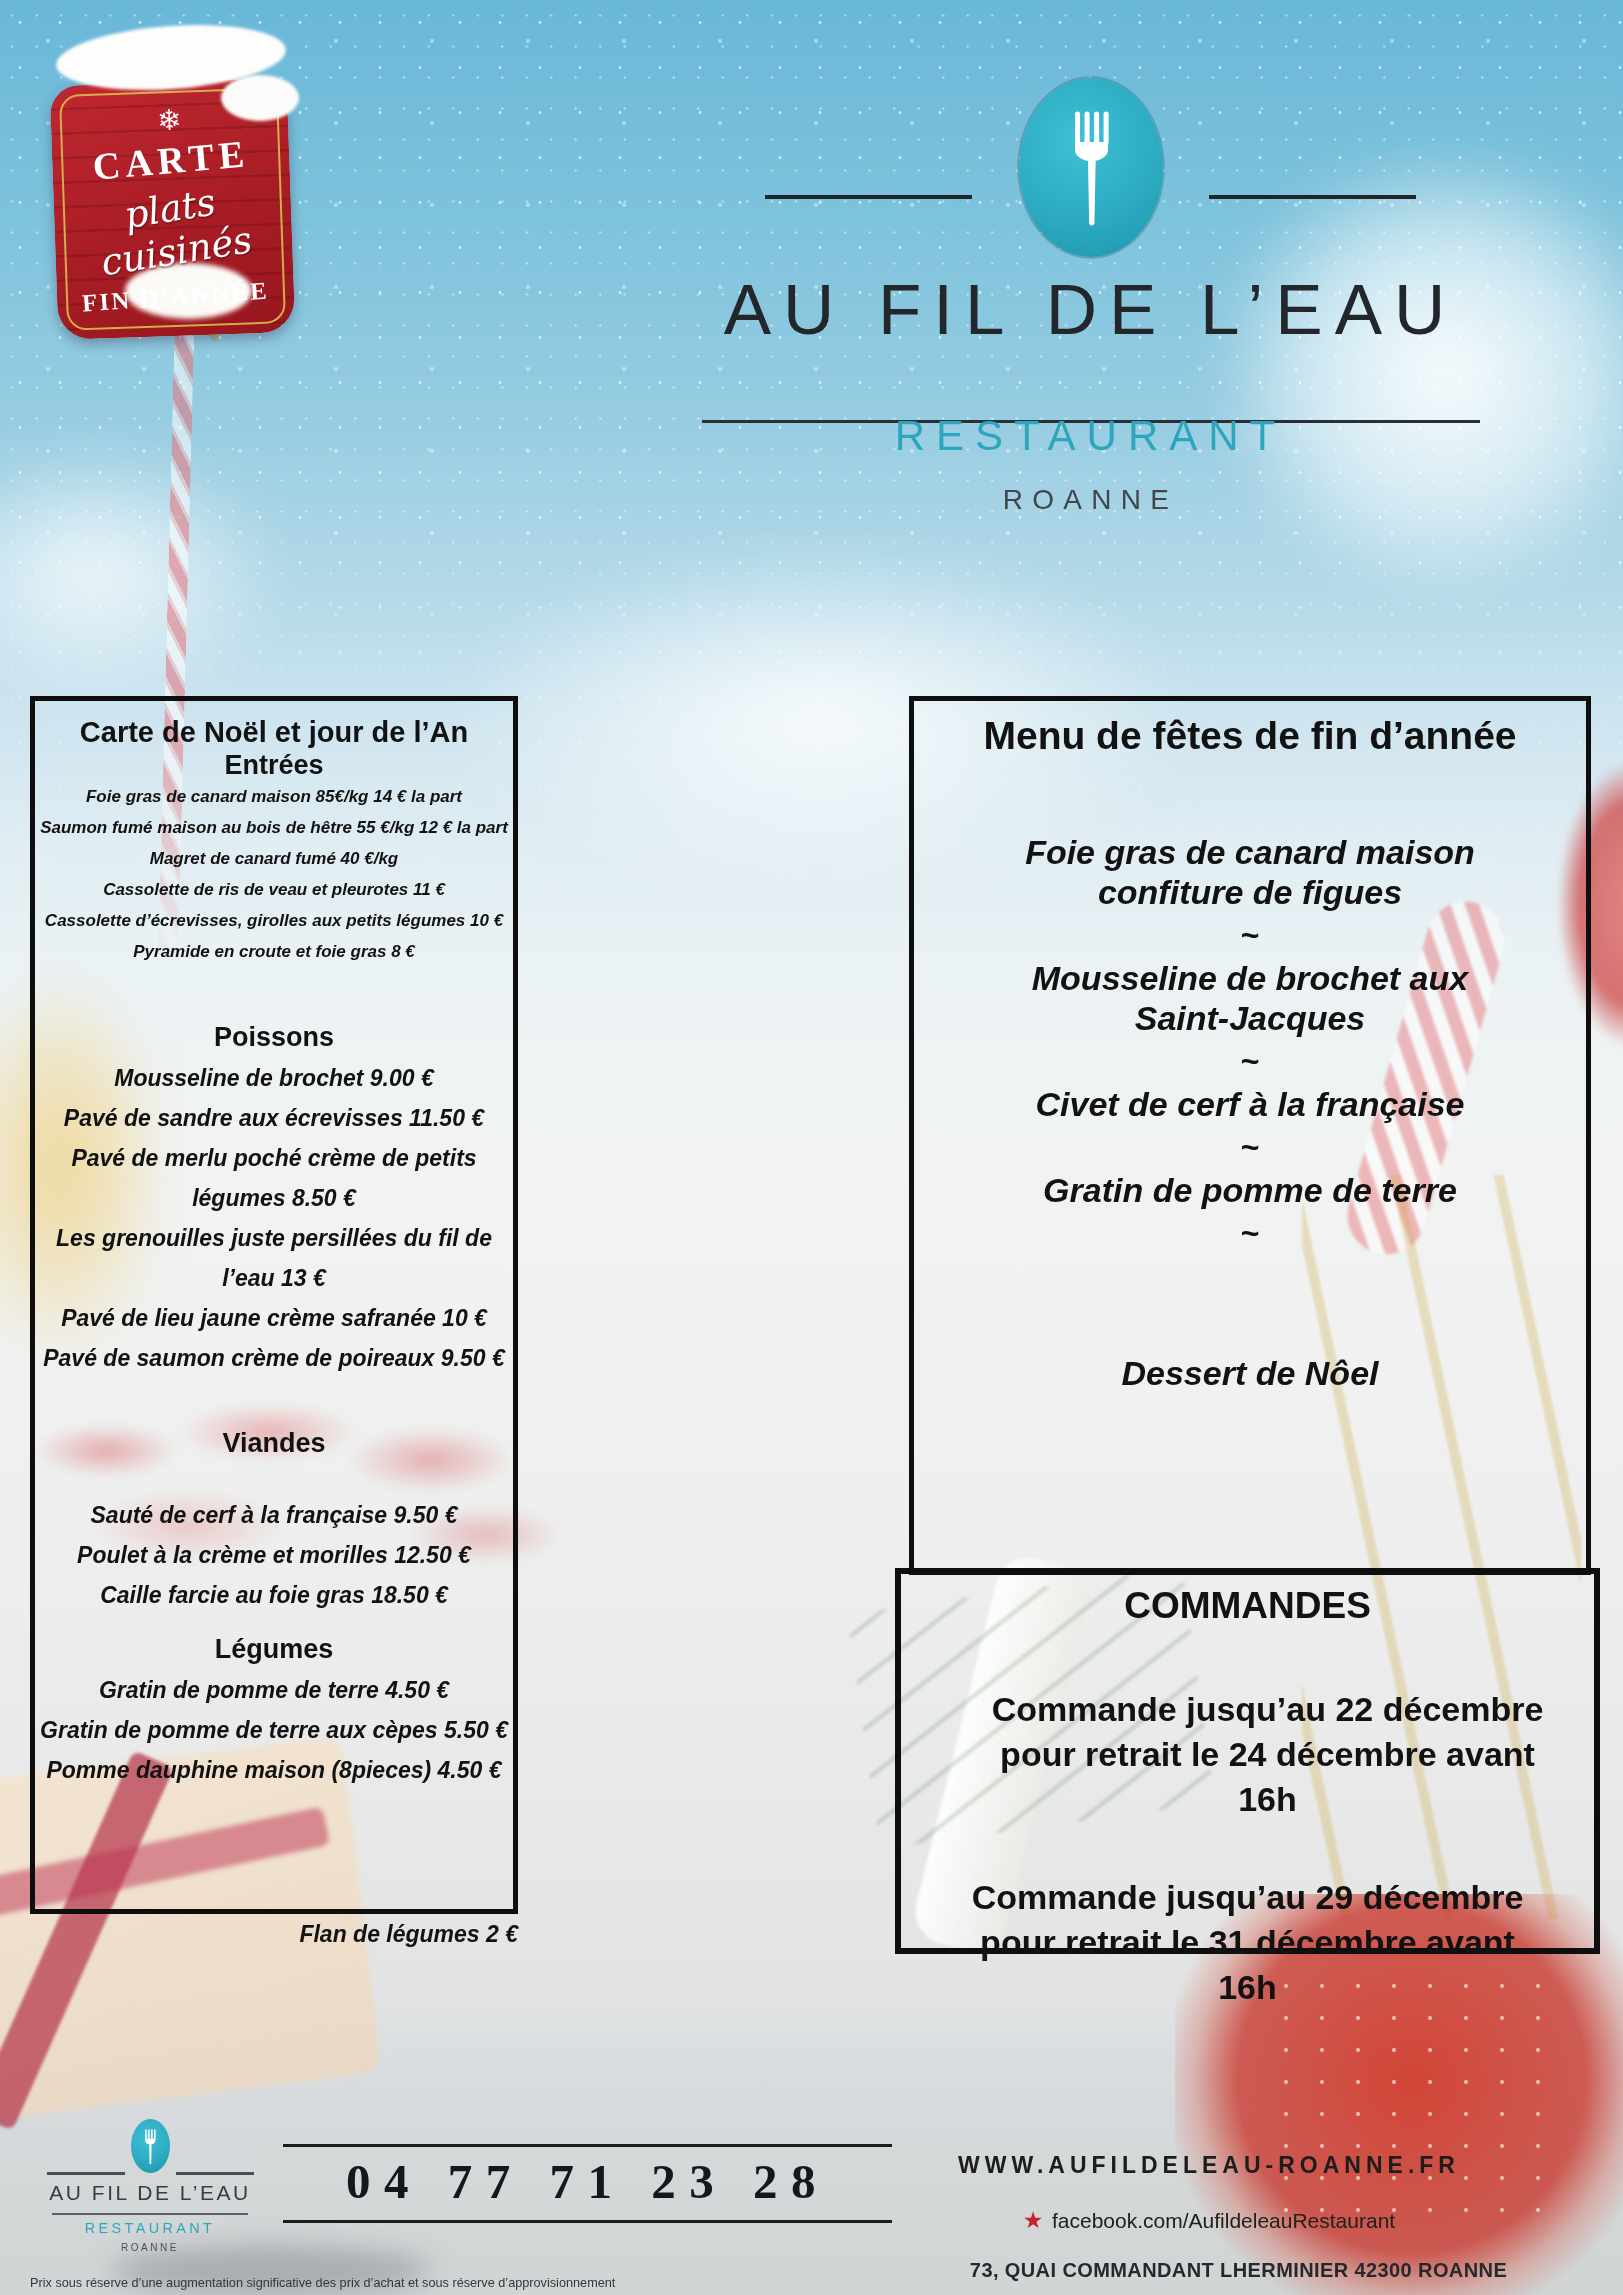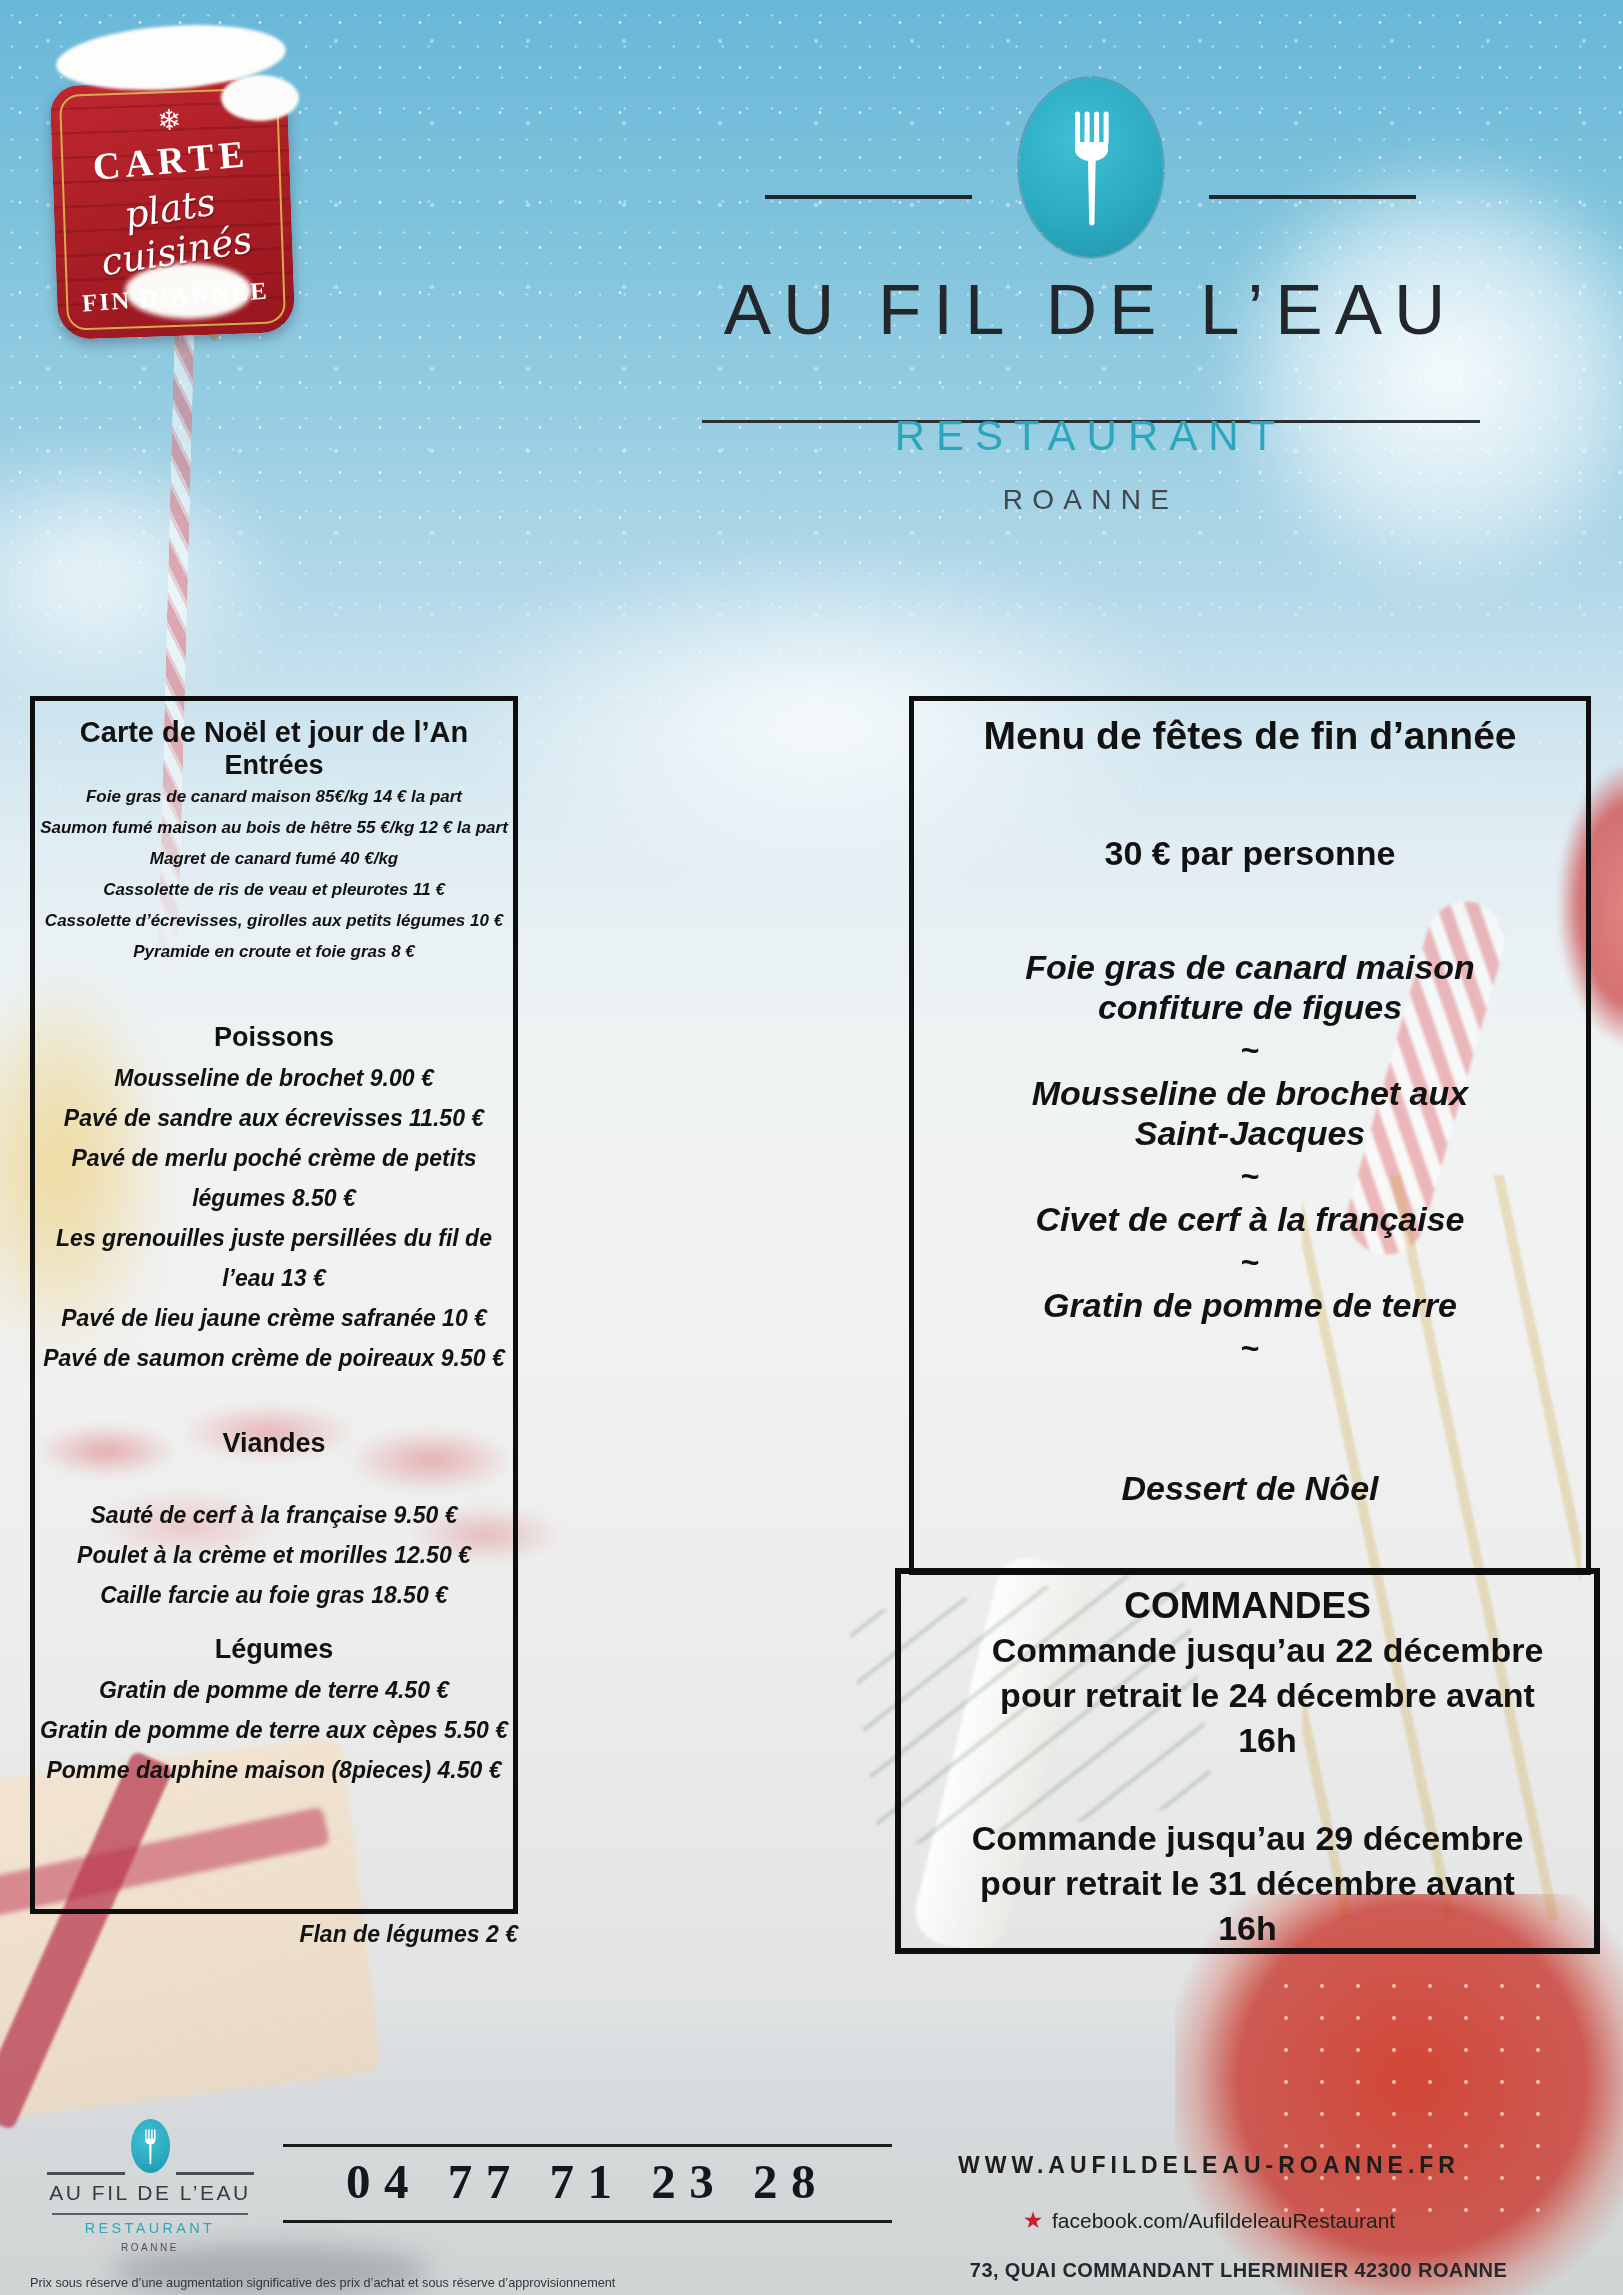--- a/index.html
+++ b/index.html
@@ -105,21 +105,21 @@
     font-size:23px;font-weight:700;font-style:italic;line-height:40px;}
   .right-box{left:909px;top:696px;width:682px;height:879px;padding-top:12px;}
   .rm-title{font-size:39px;font-weight:700;line-height:46px;}
   .rm-price{font-size:34px;font-weight:700;line-height:41px;margin-top:74px;}
   .rm-courses{margin-top:73px;font-size:34px;font-weight:700;font-style:italic;line-height:40px;text-align:center;}
   .rm-sep{font-style:normal;font-size:32px;line-height:34px;margin:6px 0;}
   .rm-dessert{margin-top:103px;}
   .orders-box{left:895px;top:1568px;width:705px;height:386px;border-width:6px;padding-top:10px;z-index:6;overflow:visible;}
   .od-title{font-size:37px;font-weight:700;line-height:44px;}
   .od-para{font-size:34px;font-weight:700;line-height:45px;}
-  .od-p1{padding-left:40px;}
+  .od-p1{margin-top:59px;padding-left:40px;}
   .od-p2{margin-top:53px;}
   
   .f-ellipse{left:131px;top:2119px;width:39px;height:54px;border-radius:50%;z-index:5;
     background:radial-gradient(circle at 42% 35%,#3fc0d4,#2aa9c0 60%,#1f93a9);
     display:flex;align-items:center;justify-content:center;}
   .f-line{height:2.5px;background:#4a4f53;z-index:5;}
   .f-line-l{left:47px;top:2172px;width:78px;}
   .f-line-r{left:176px;top:2172px;width:78px;}
   .f-name{left:30px;top:2181px;width:240px;text-align:center;font-size:21px;letter-spacing:2.5px;color:#383d42;z-index:5;white-space:nowrap;}
   .f-underline{left:52px;top:2213px;width:196px;height:1.7px;background:#5a6065;z-index:5;}
@@ -222,21 +222,20 @@
     <div class="mt-items">
       <div class="lm-item">Gratin de pomme de terre 4.50 €</div>
       <div class="lm-item">Gratin de pomme de terre aux cèpes 5.50 €</div>
       <div class="lm-item">Pomme dauphine maison (8pieces) 4.50 €</div>
     </div>
   </div>
   <div class="abs flan-overflow">Flan de légumes 2 €</div>
 
   <div class="abs menu-box right-box">
     <div class="rm-title">Menu de fêtes de fin d’année</div>
-    <div class="rm-price">30 € par personne</div>
     <div class="rm-courses">
       <div>Foie gras de canard maison</div>
       <div>confiture de figues</div>
       <div class="rm-sep">~</div>
       <div>Mousseline de brochet aux</div>
       <div>Saint-Jacques</div>
       <div class="rm-sep">~</div>
       <div>Civet de cerf à la française</div>
       <div class="rm-sep">~</div>
       <div>Gratin de pomme de terre</div>

